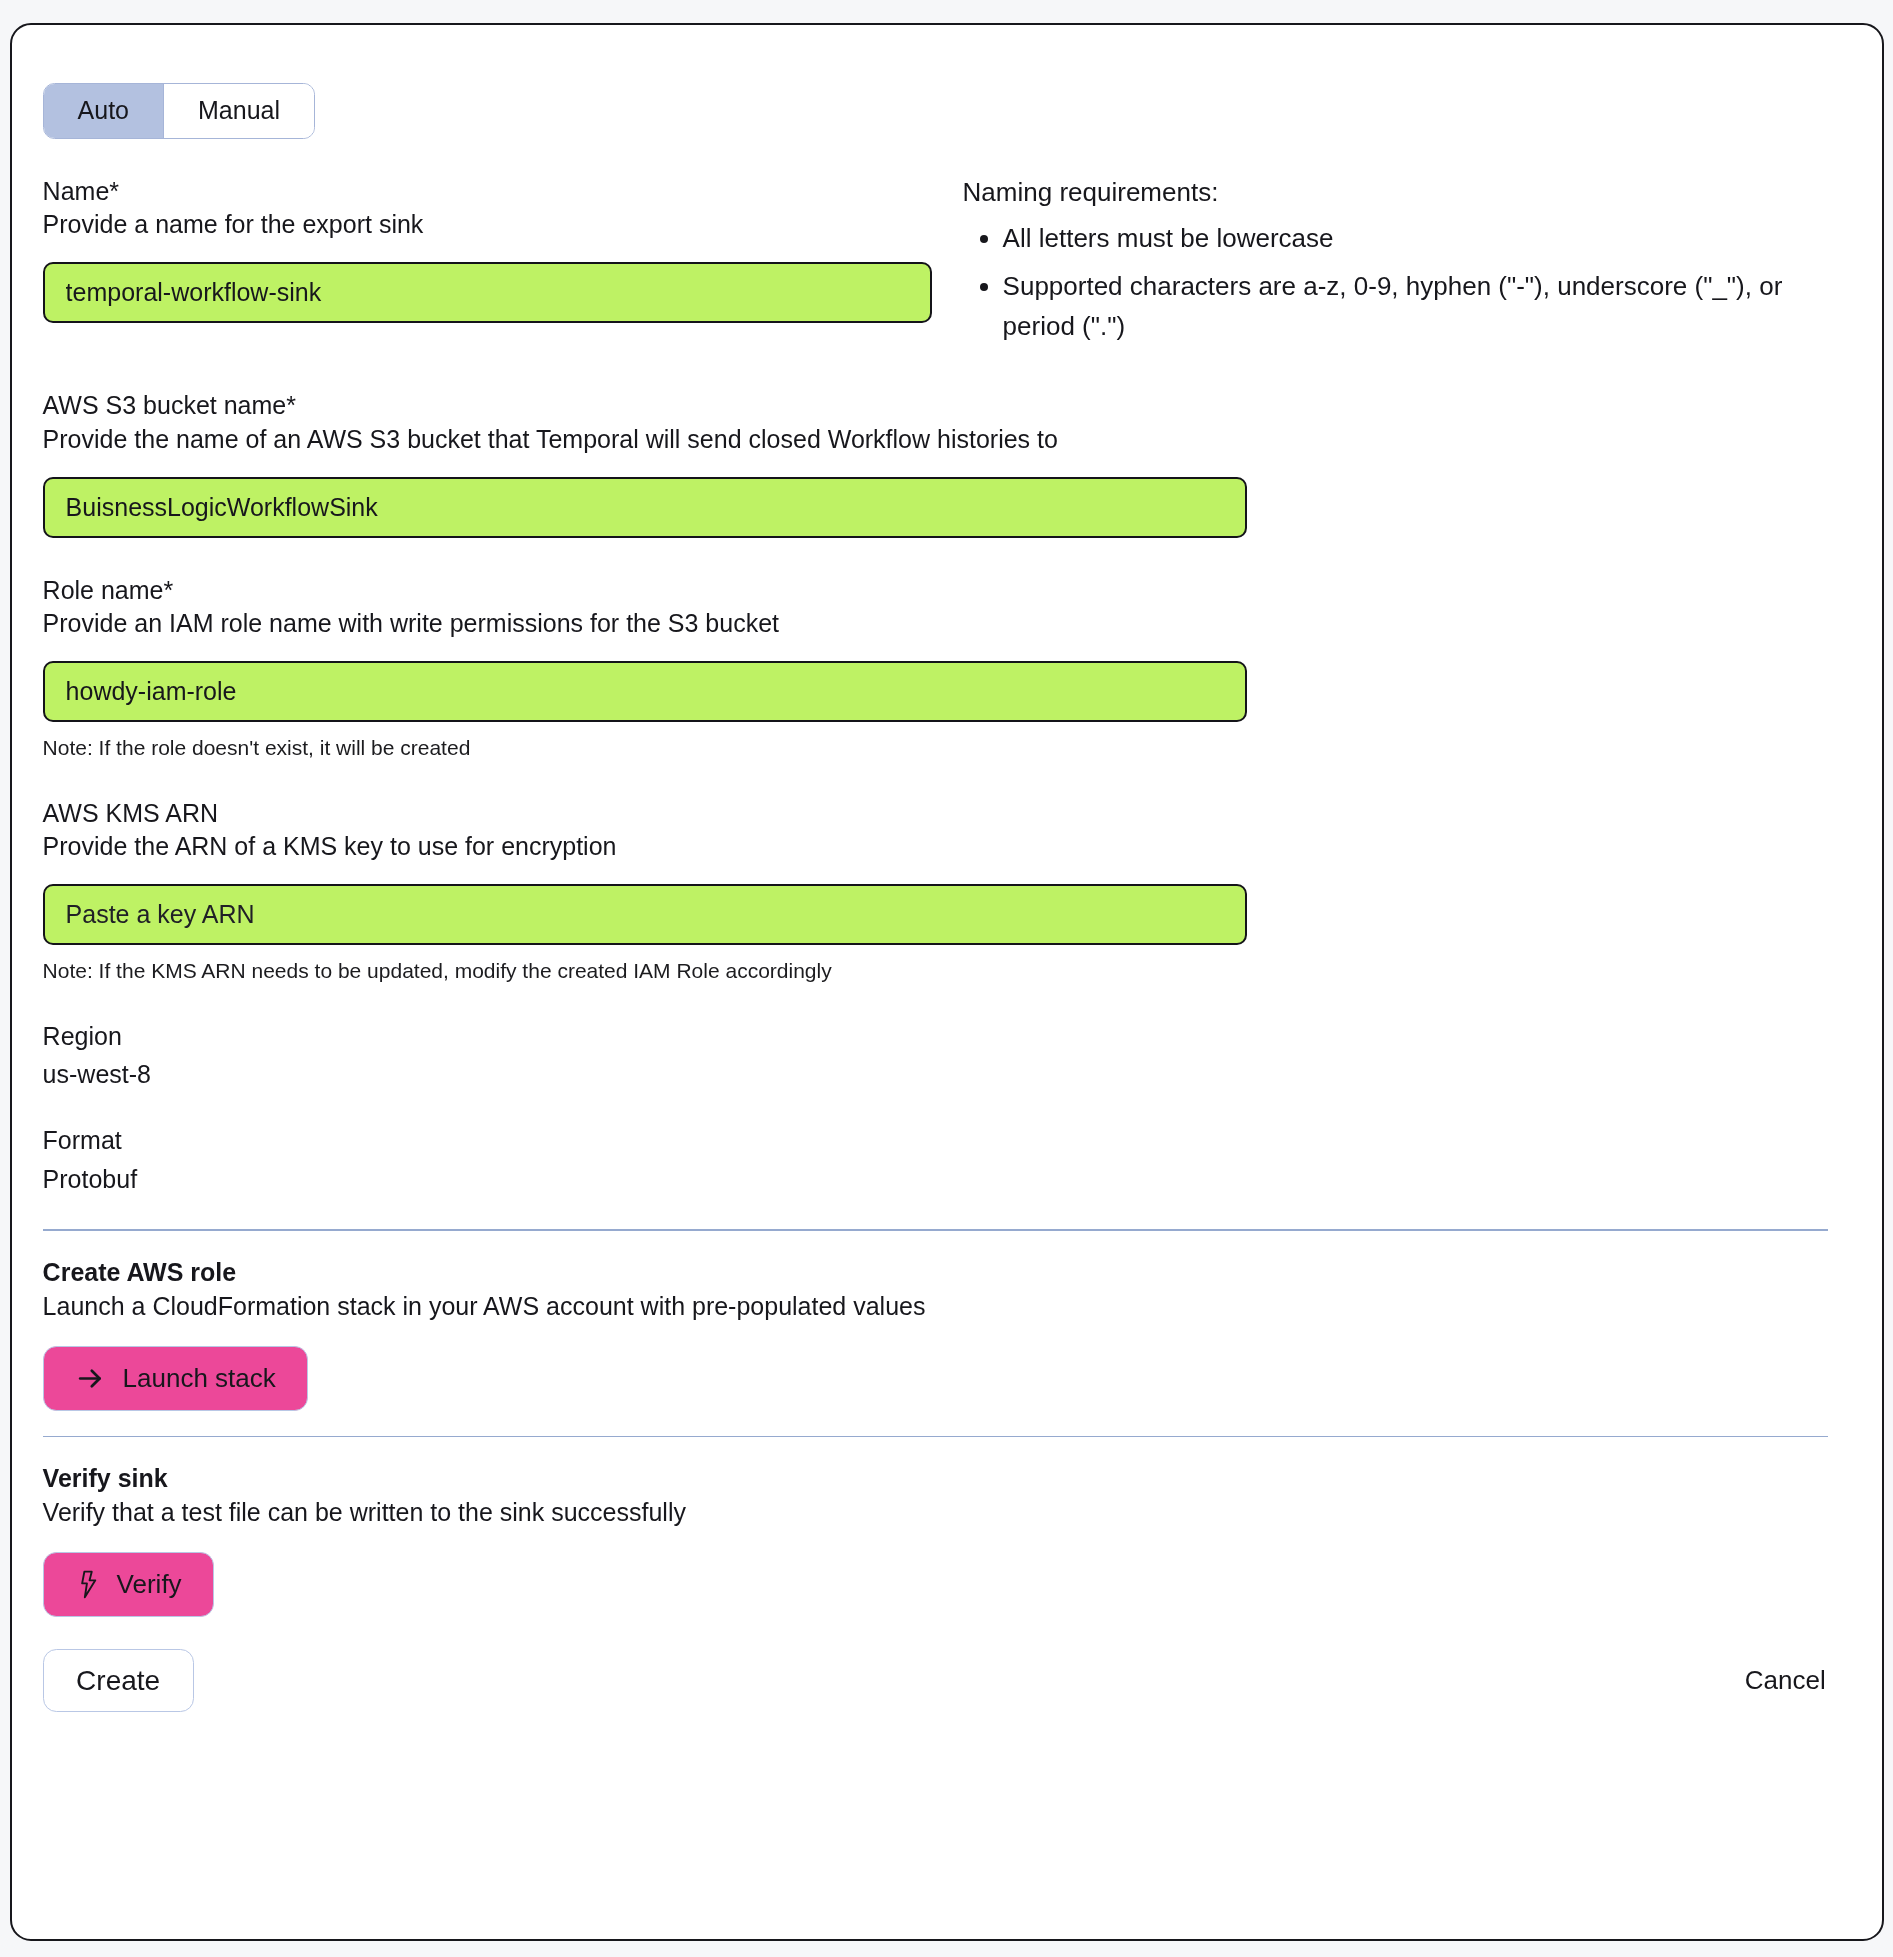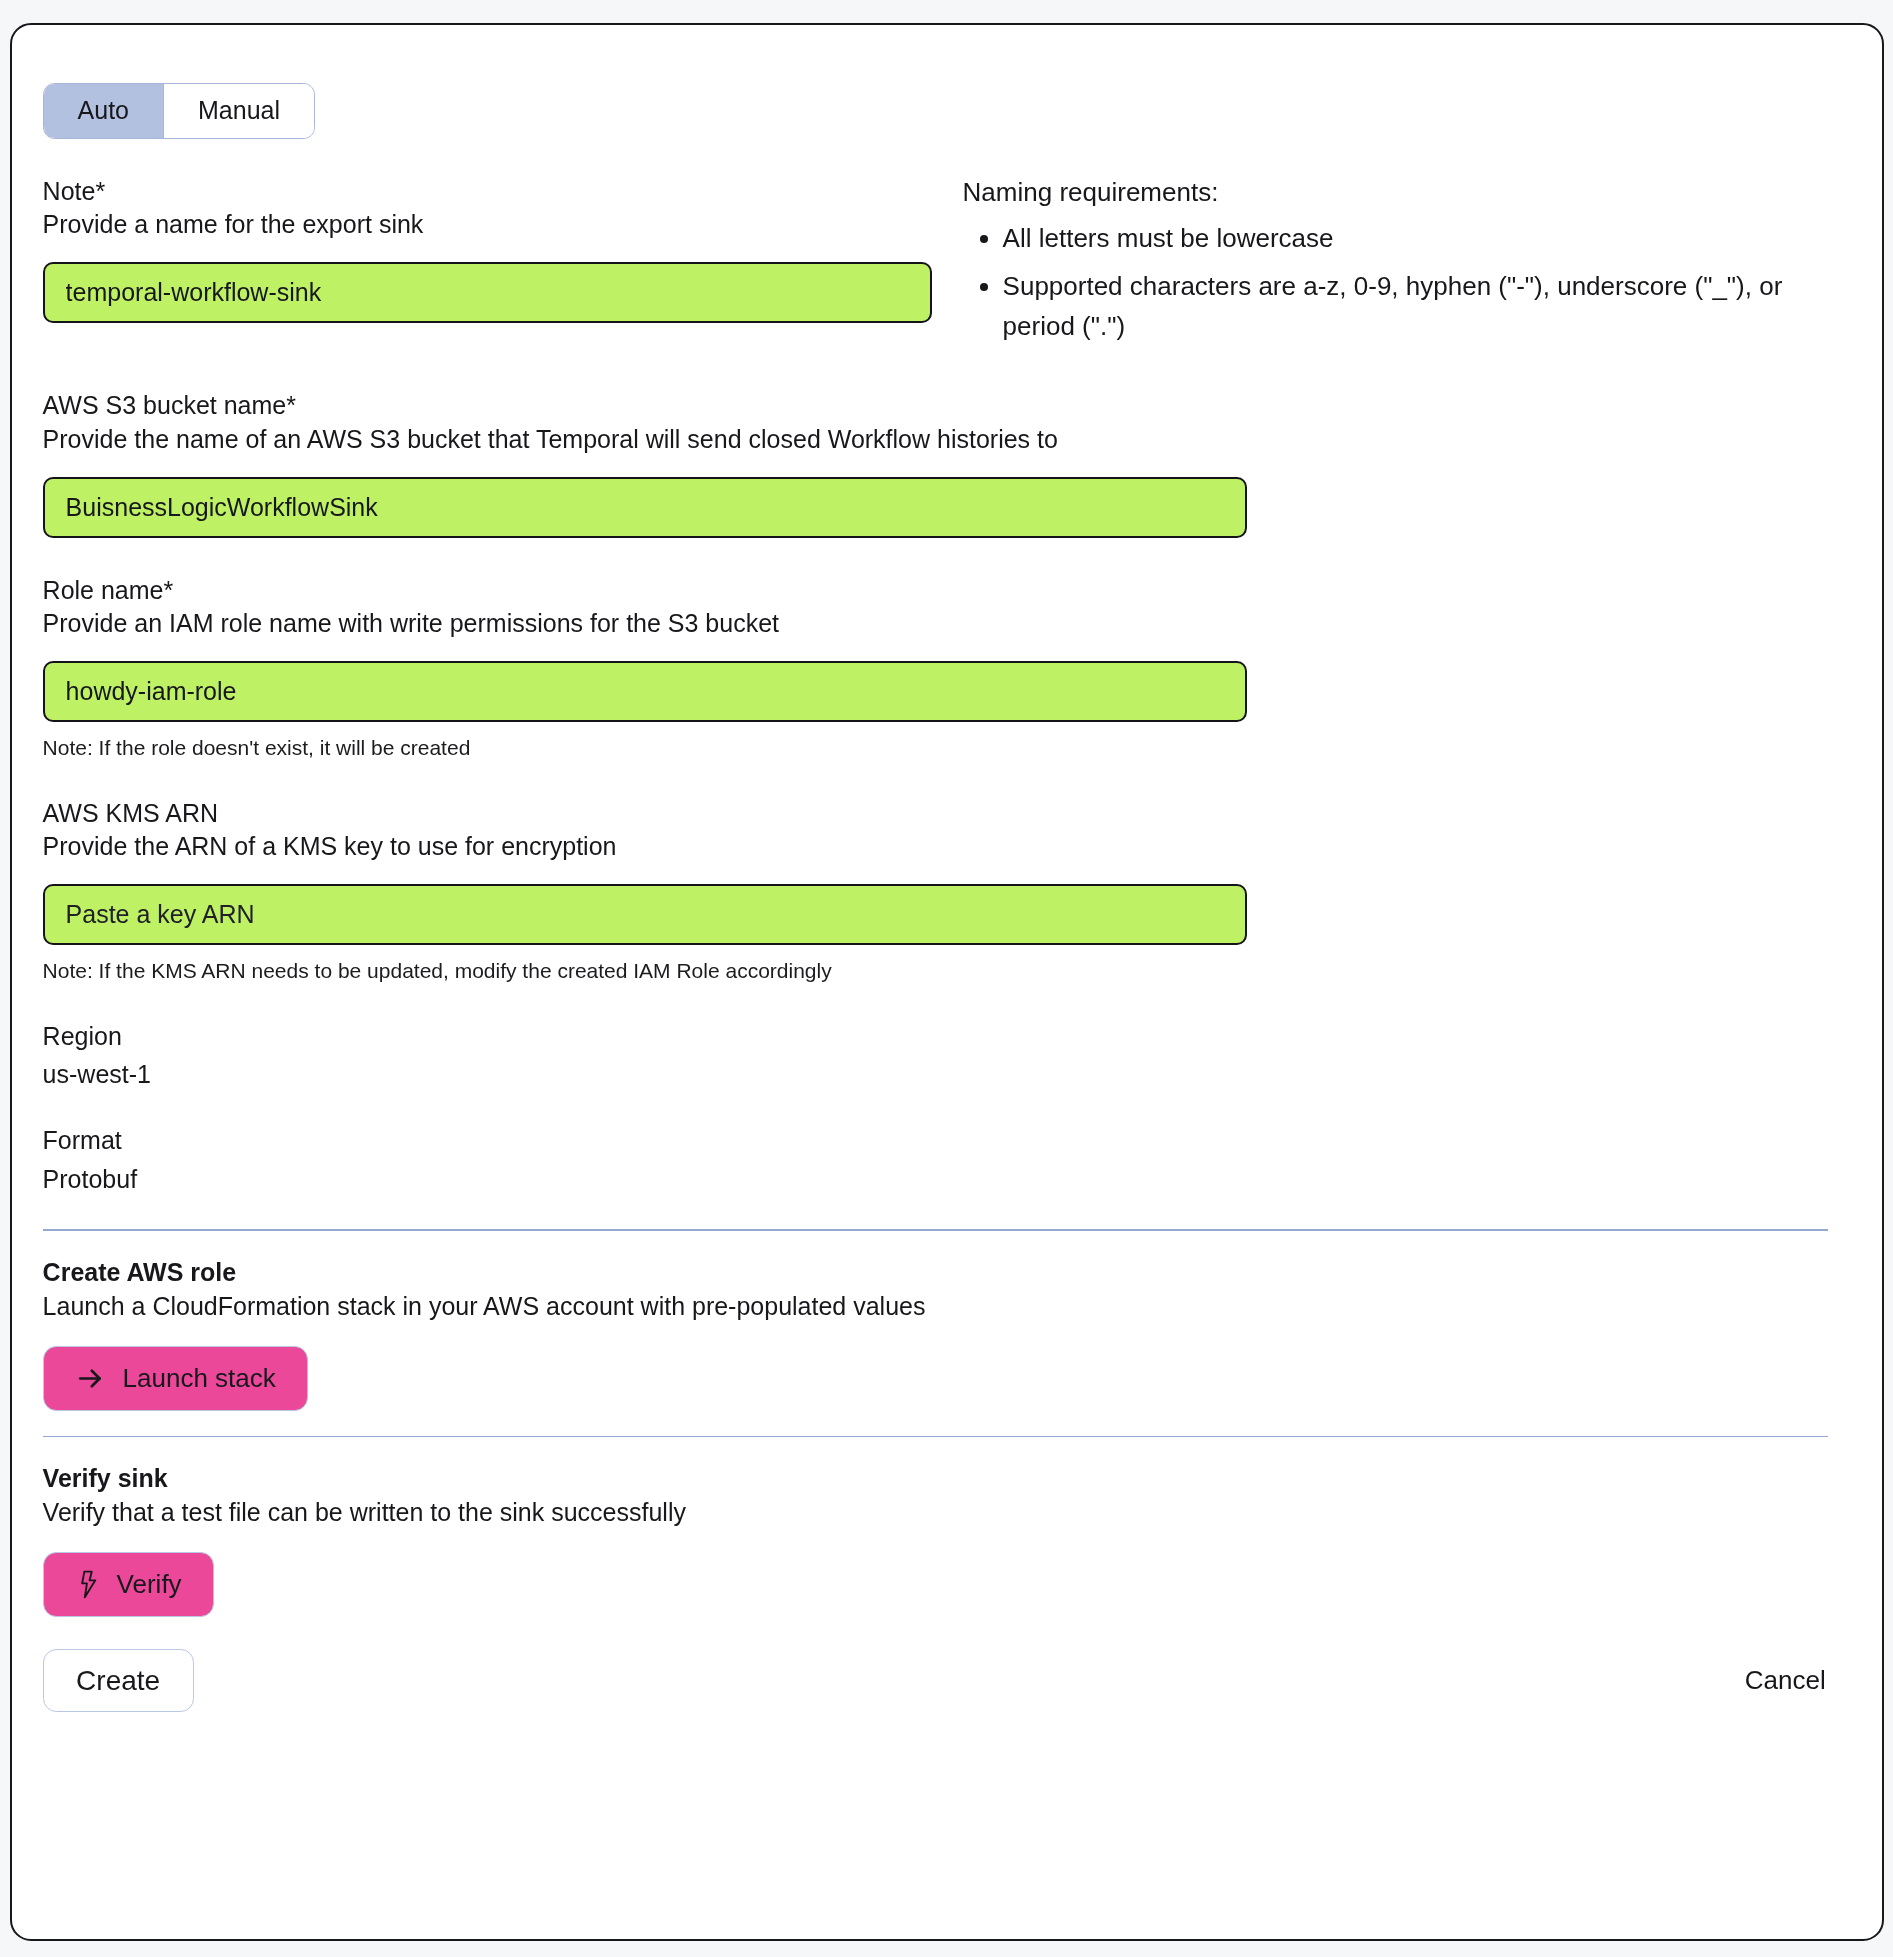--- a/index.html
+++ b/index.html
@@ -132,21 +132,21 @@
 
   <div>
     <div class="seg-control">
       <button class="seg selected">Auto</button>
       <button class="seg">Manual</button>
     </div>
   </div>
 
   <div class="two-col">
     <div class="col-left">
-      <div class="label">Note*</div>
+      <div class="label">Name*</div>
       <div class="desc">Provide a name for the export sink</div>
       <input class="text-input" type="text" value="temporal-workflow-sink" style="">
     </div>
     <div class="col-right">
       <div class="req-title">Naming requirements:</div>
       <ul class="req-list">
         <li>All letters must be lowercase</li>
         <li>Supported characters are a-z, 0-9, hyphen ("-"), underscore ("_"), or period (".")</li>
       </ul>
     </div>
@@ -168,21 +168,21 @@
 
   <div class="field">
     <div class="label">AWS KMS ARN</div>
     <div class="desc">Provide the ARN of a KMS key to use for encryption</div>
     <input class="text-input wide" type="text" placeholder="Paste a key ARN" style="">
     <div class="note">Note: If the KMS ARN needs to be updated, modify the created IAM Role accordingly</div>
   </div>
 
   <div class="static-field">
     <div class="label">Region</div>
-    <div class="static-value">us-west-1</div>
+    <div class="static-value">us-west-8</div>
   </div>
 
   <div class="static-field">
     <div class="label">Format</div>
     <div class="static-value">Protobuf</div>
   </div>
 
   <hr class="divider">
 
   <div>

